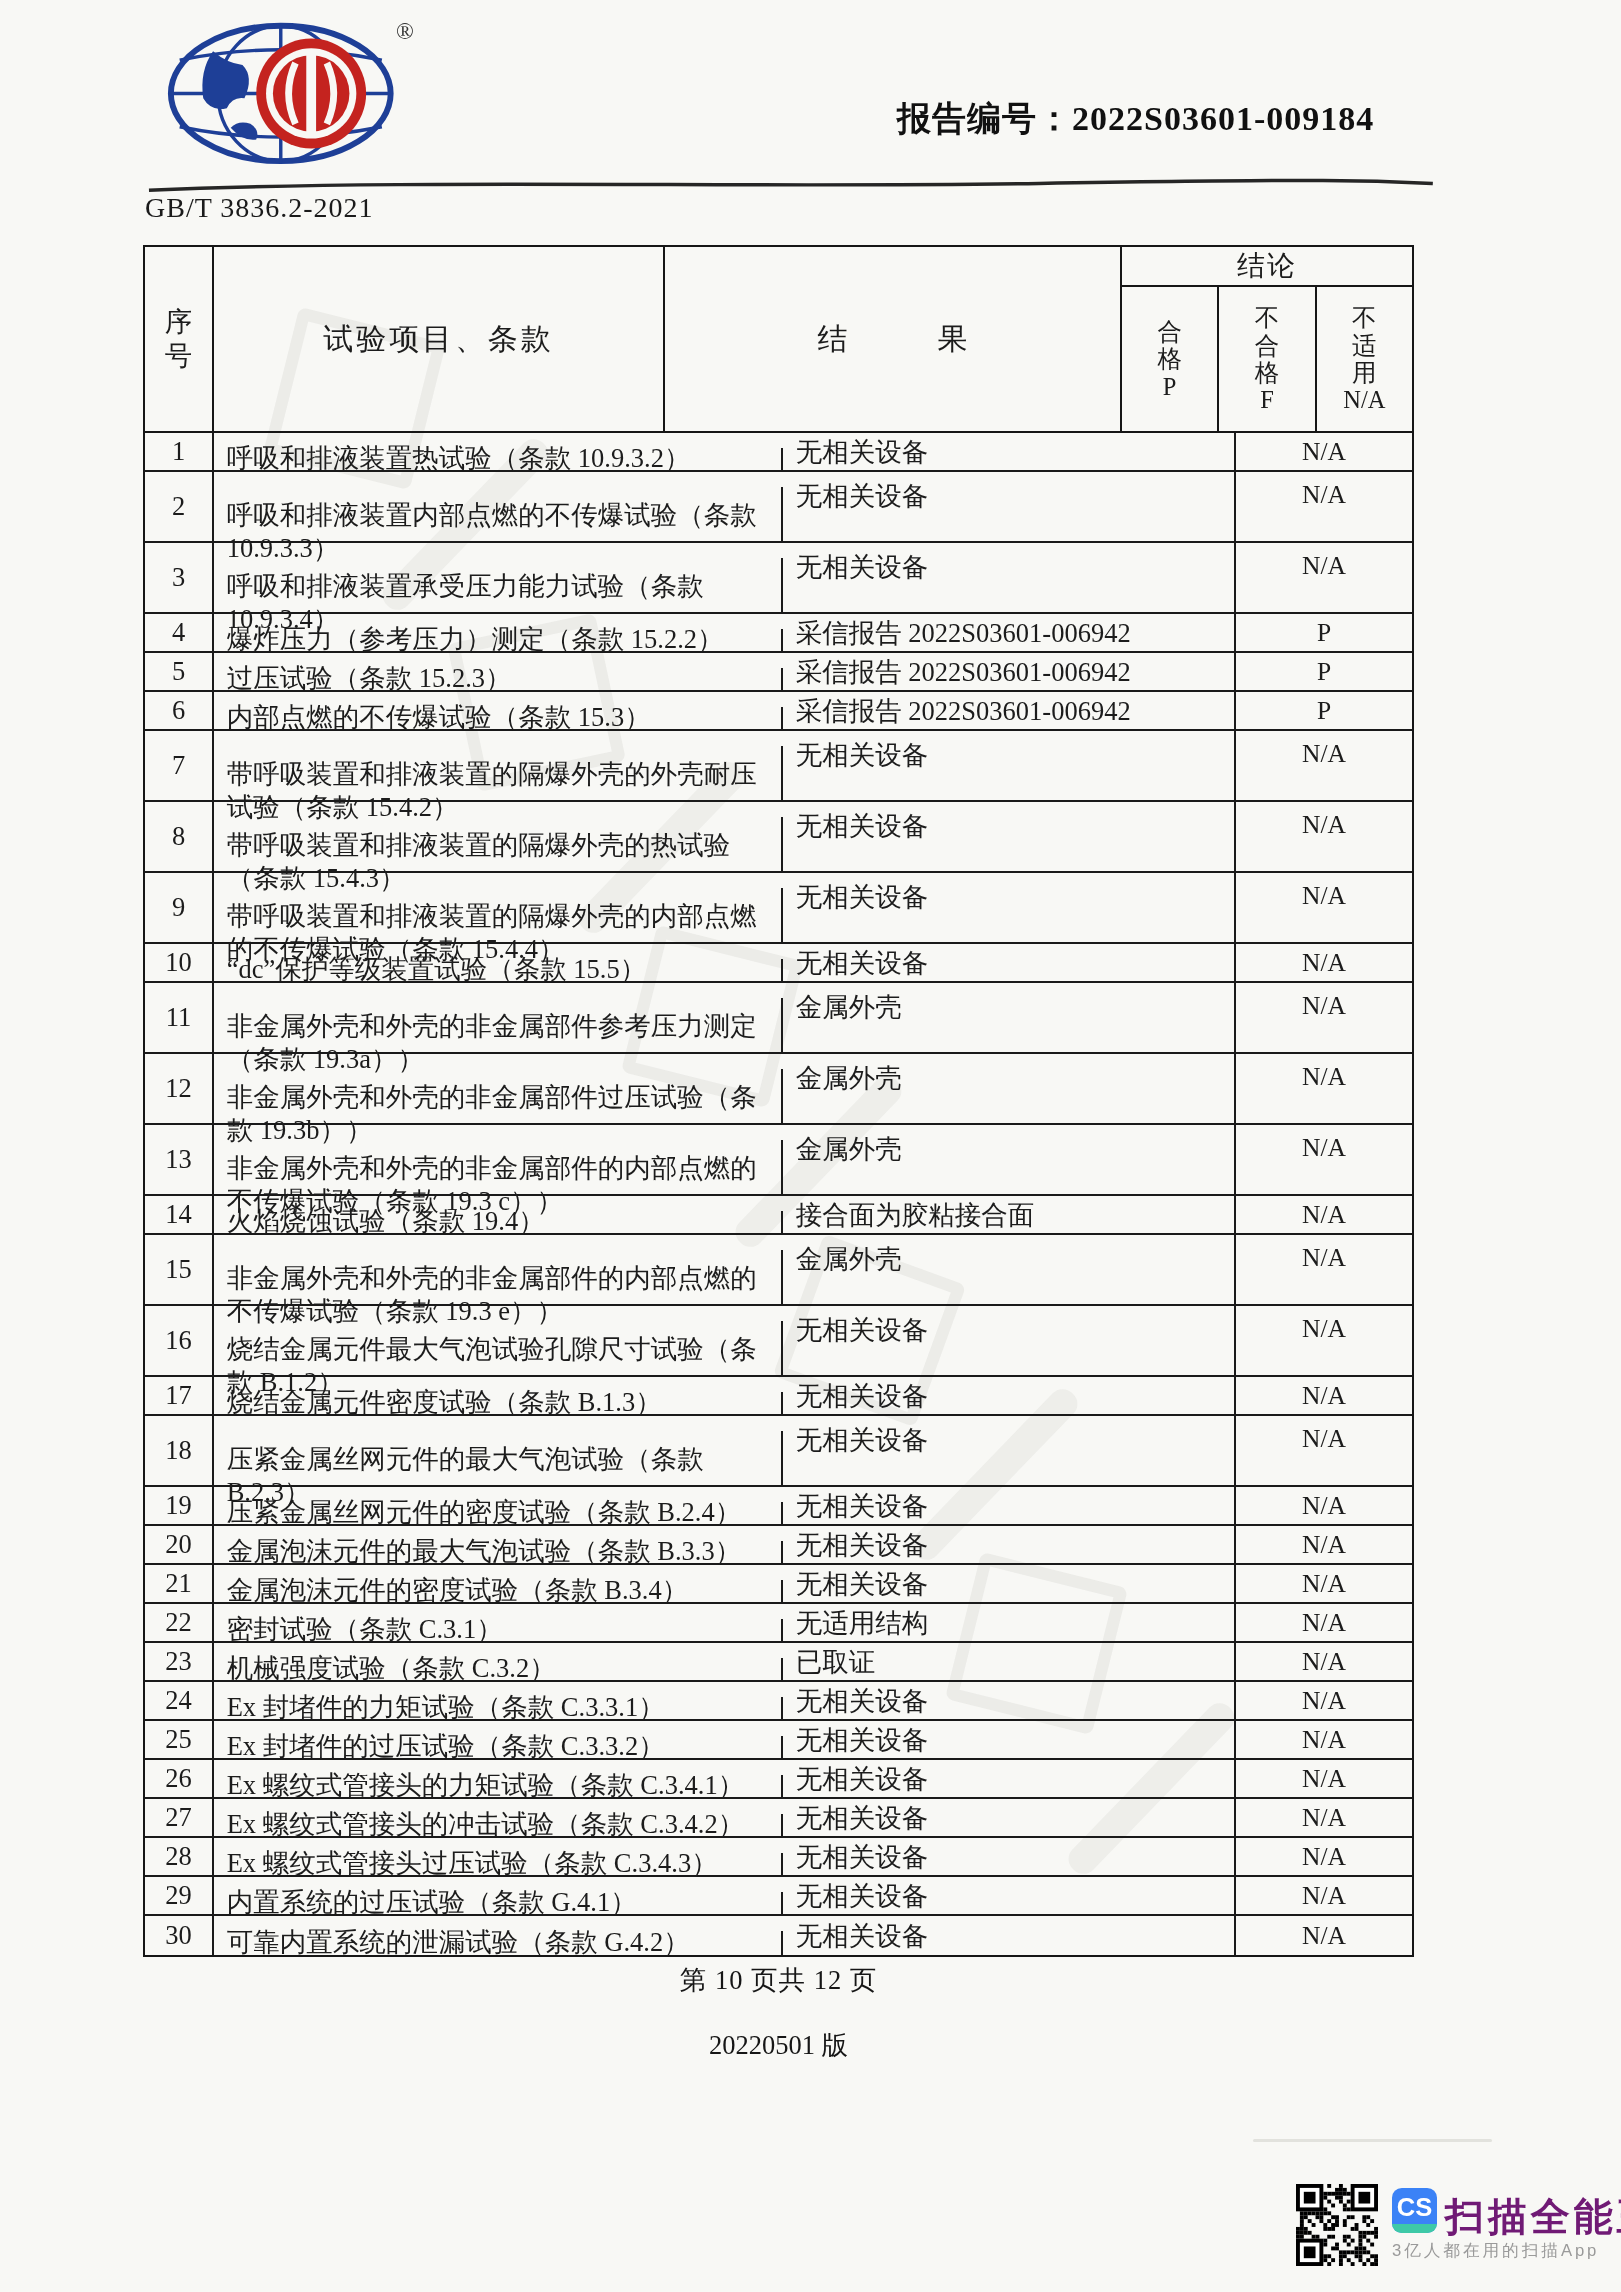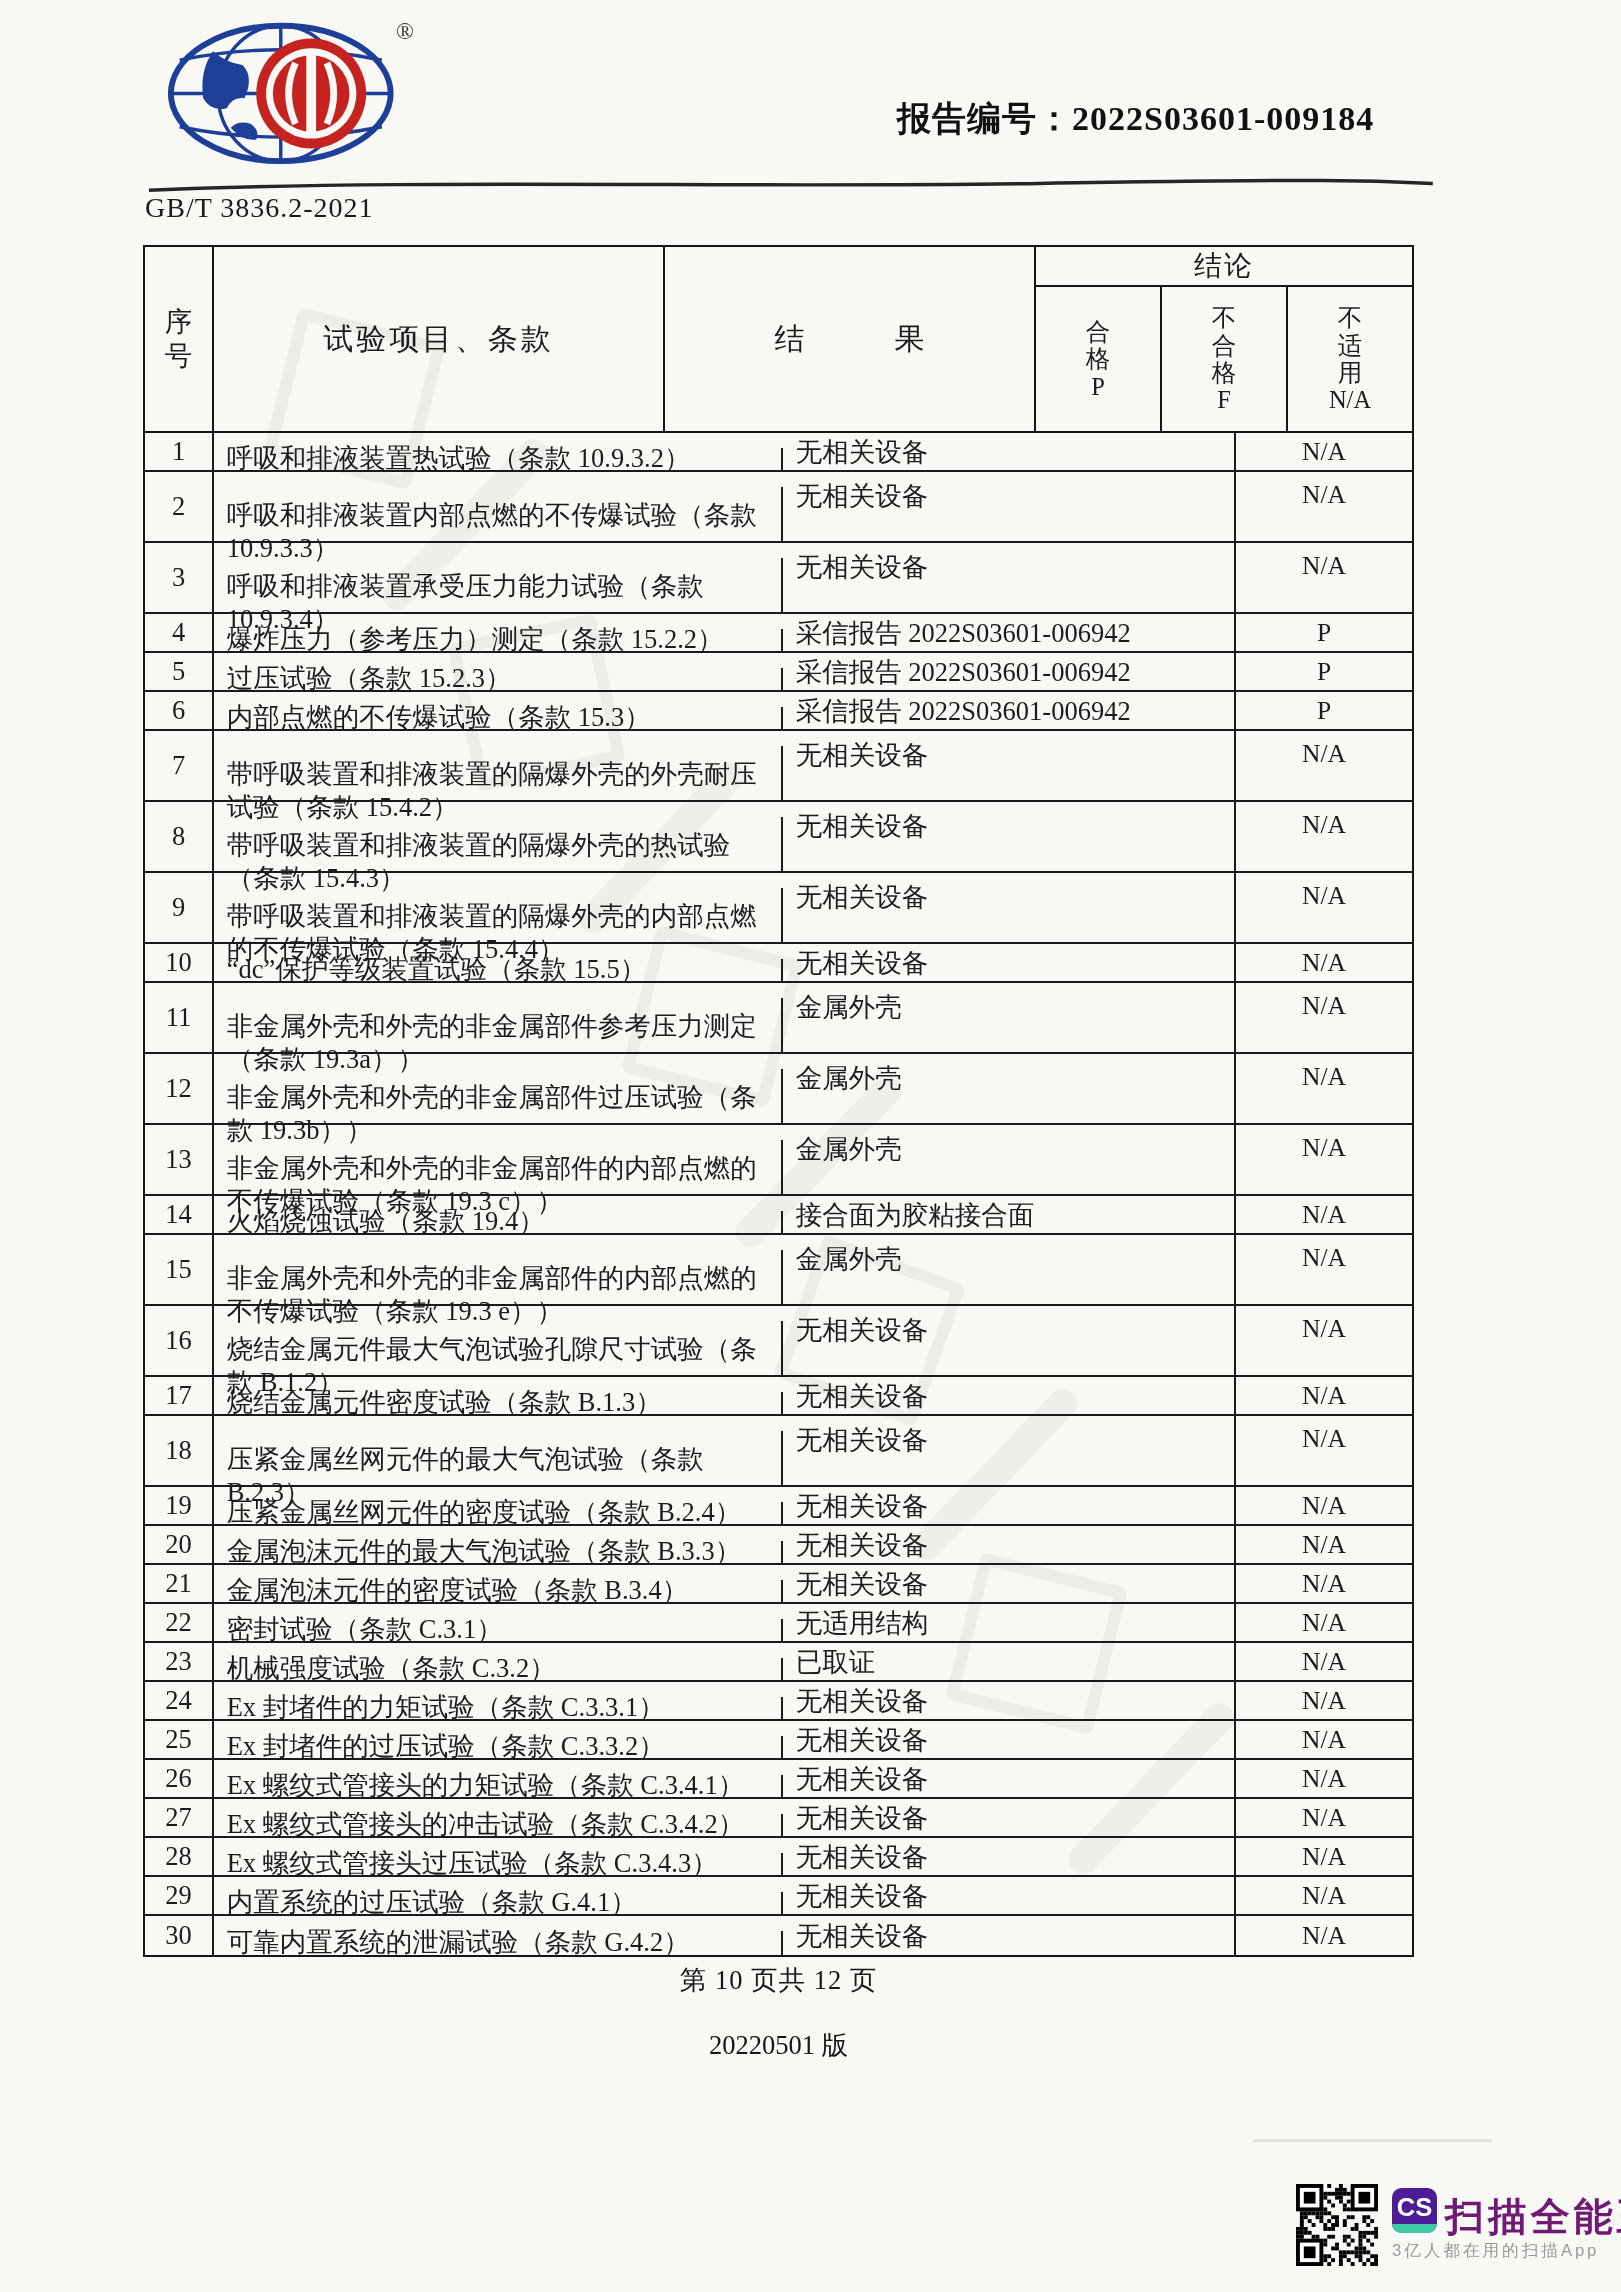--- a/index.html
+++ b/index.html
@@ -30,21 +30,21 @@
   .dtable{
     position:absolute;left:143px;top:245px;width:1271px;
     border:2.9px solid #161616;box-sizing:border-box;background:transparent;
   }
   .dtable *{box-sizing:border-box;}
   .thead{display:flex;height:186px;border-bottom:2px solid #161616;}
   .h-no{width:69px;border-right:2px solid #161616;display:flex;align-items:center;justify-content:center;
         font-size:27.4px;line-height:1.25;text-align:center;}
   .h-item{width:451px;border-right:2px solid #161616;display:flex;align-items:center;justify-content:center;
         font-size:30px;letter-spacing:2.9px;}
-  .h-result{width:371px;border-right:2px solid #161616;display:flex;align-items:center;justify-content:center;
+  .h-result{width:457px;border-right:2px solid #161616;display:flex;align-items:center;justify-content:center;
         font-size:30px;}
   .h-concl{flex:1;display:flex;flex-direction:column;}
   .h-concl-label{height:40px;border-bottom:2px solid #161616;display:flex;align-items:center;justify-content:center;
         font-size:28px;letter-spacing:2px;}
   .h-concl-cols{flex:1;display:flex;}
   .sub-col{flex:1;border-right:2px solid #161616;display:flex;align-items:center;justify-content:center;
         text-align:center;font-size:24.5px;line-height:1.12;}
   .sub-col:last-child{border-right:none;}
   .trow{display:flex;height:39px;border-bottom:2px solid #1a1a1a;}
   .trow:last-child{border-bottom:none;}
@@ -60,21 +60,21 @@
   .trow.tall .c-result{align-items:flex-start;padding-top:5.9px;}
   .trow.tall .c-concl{align-items:flex-start;padding-top:7.8px;}
   
   .page-footer{position:absolute;left:143px;width:1271px;text-align:center;font-size:26.5px;color:#161616;}
   .pf1{top:1962px;letter-spacing:1px;}
   .pf2{top:2027px;}
   
   .scan-artifact{position:absolute;left:1253px;top:2139px;width:239px;height:2.9px;background:#e2e2dd;border-radius:2px;}
   .cs-badge{position:absolute;left:1296px;top:2182px;width:294px;height:88px;font-family:"Liberation Sans","DejaVu Sans",sans-serif;}
   .cs-qr{position:absolute;left:0;top:2px;}
-  .cs-logo{position:absolute;left:96px;top:5.9px;width:45px;height:45px;border-radius:9.8px;background:#4c1d95;overflow:hidden;}
+  .cs-logo{position:absolute;left:96px;top:5.9px;width:45px;height:45px;border-radius:9.8px;background:#3b82f6;overflow:hidden;}
   .cs-logo span{display:block;text-align:center;color:#fff;font-weight:bold;font-size:25.5px;line-height:39px;}
   .cs-logo i{display:block;position:absolute;bottom:0;left:0;width:100%;height:8.8px;background:#3ec9a7;}
   .cs-name{position:absolute;left:149px;top:7.8px;font-size:39px;font-weight:bold;color:#701a75;letter-spacing:3.9px;white-space:nowrap;}
   .cs-tag{position:absolute;left:96px;top:57px;font-size:16.7px;color:#9a9a9a;letter-spacing:2.9px;white-space:nowrap;}
 </style>
 </head>
 <body>
 
 <div class="logo-wrap">
   <svg width="265" height="157" viewBox="0 0 270 160">

